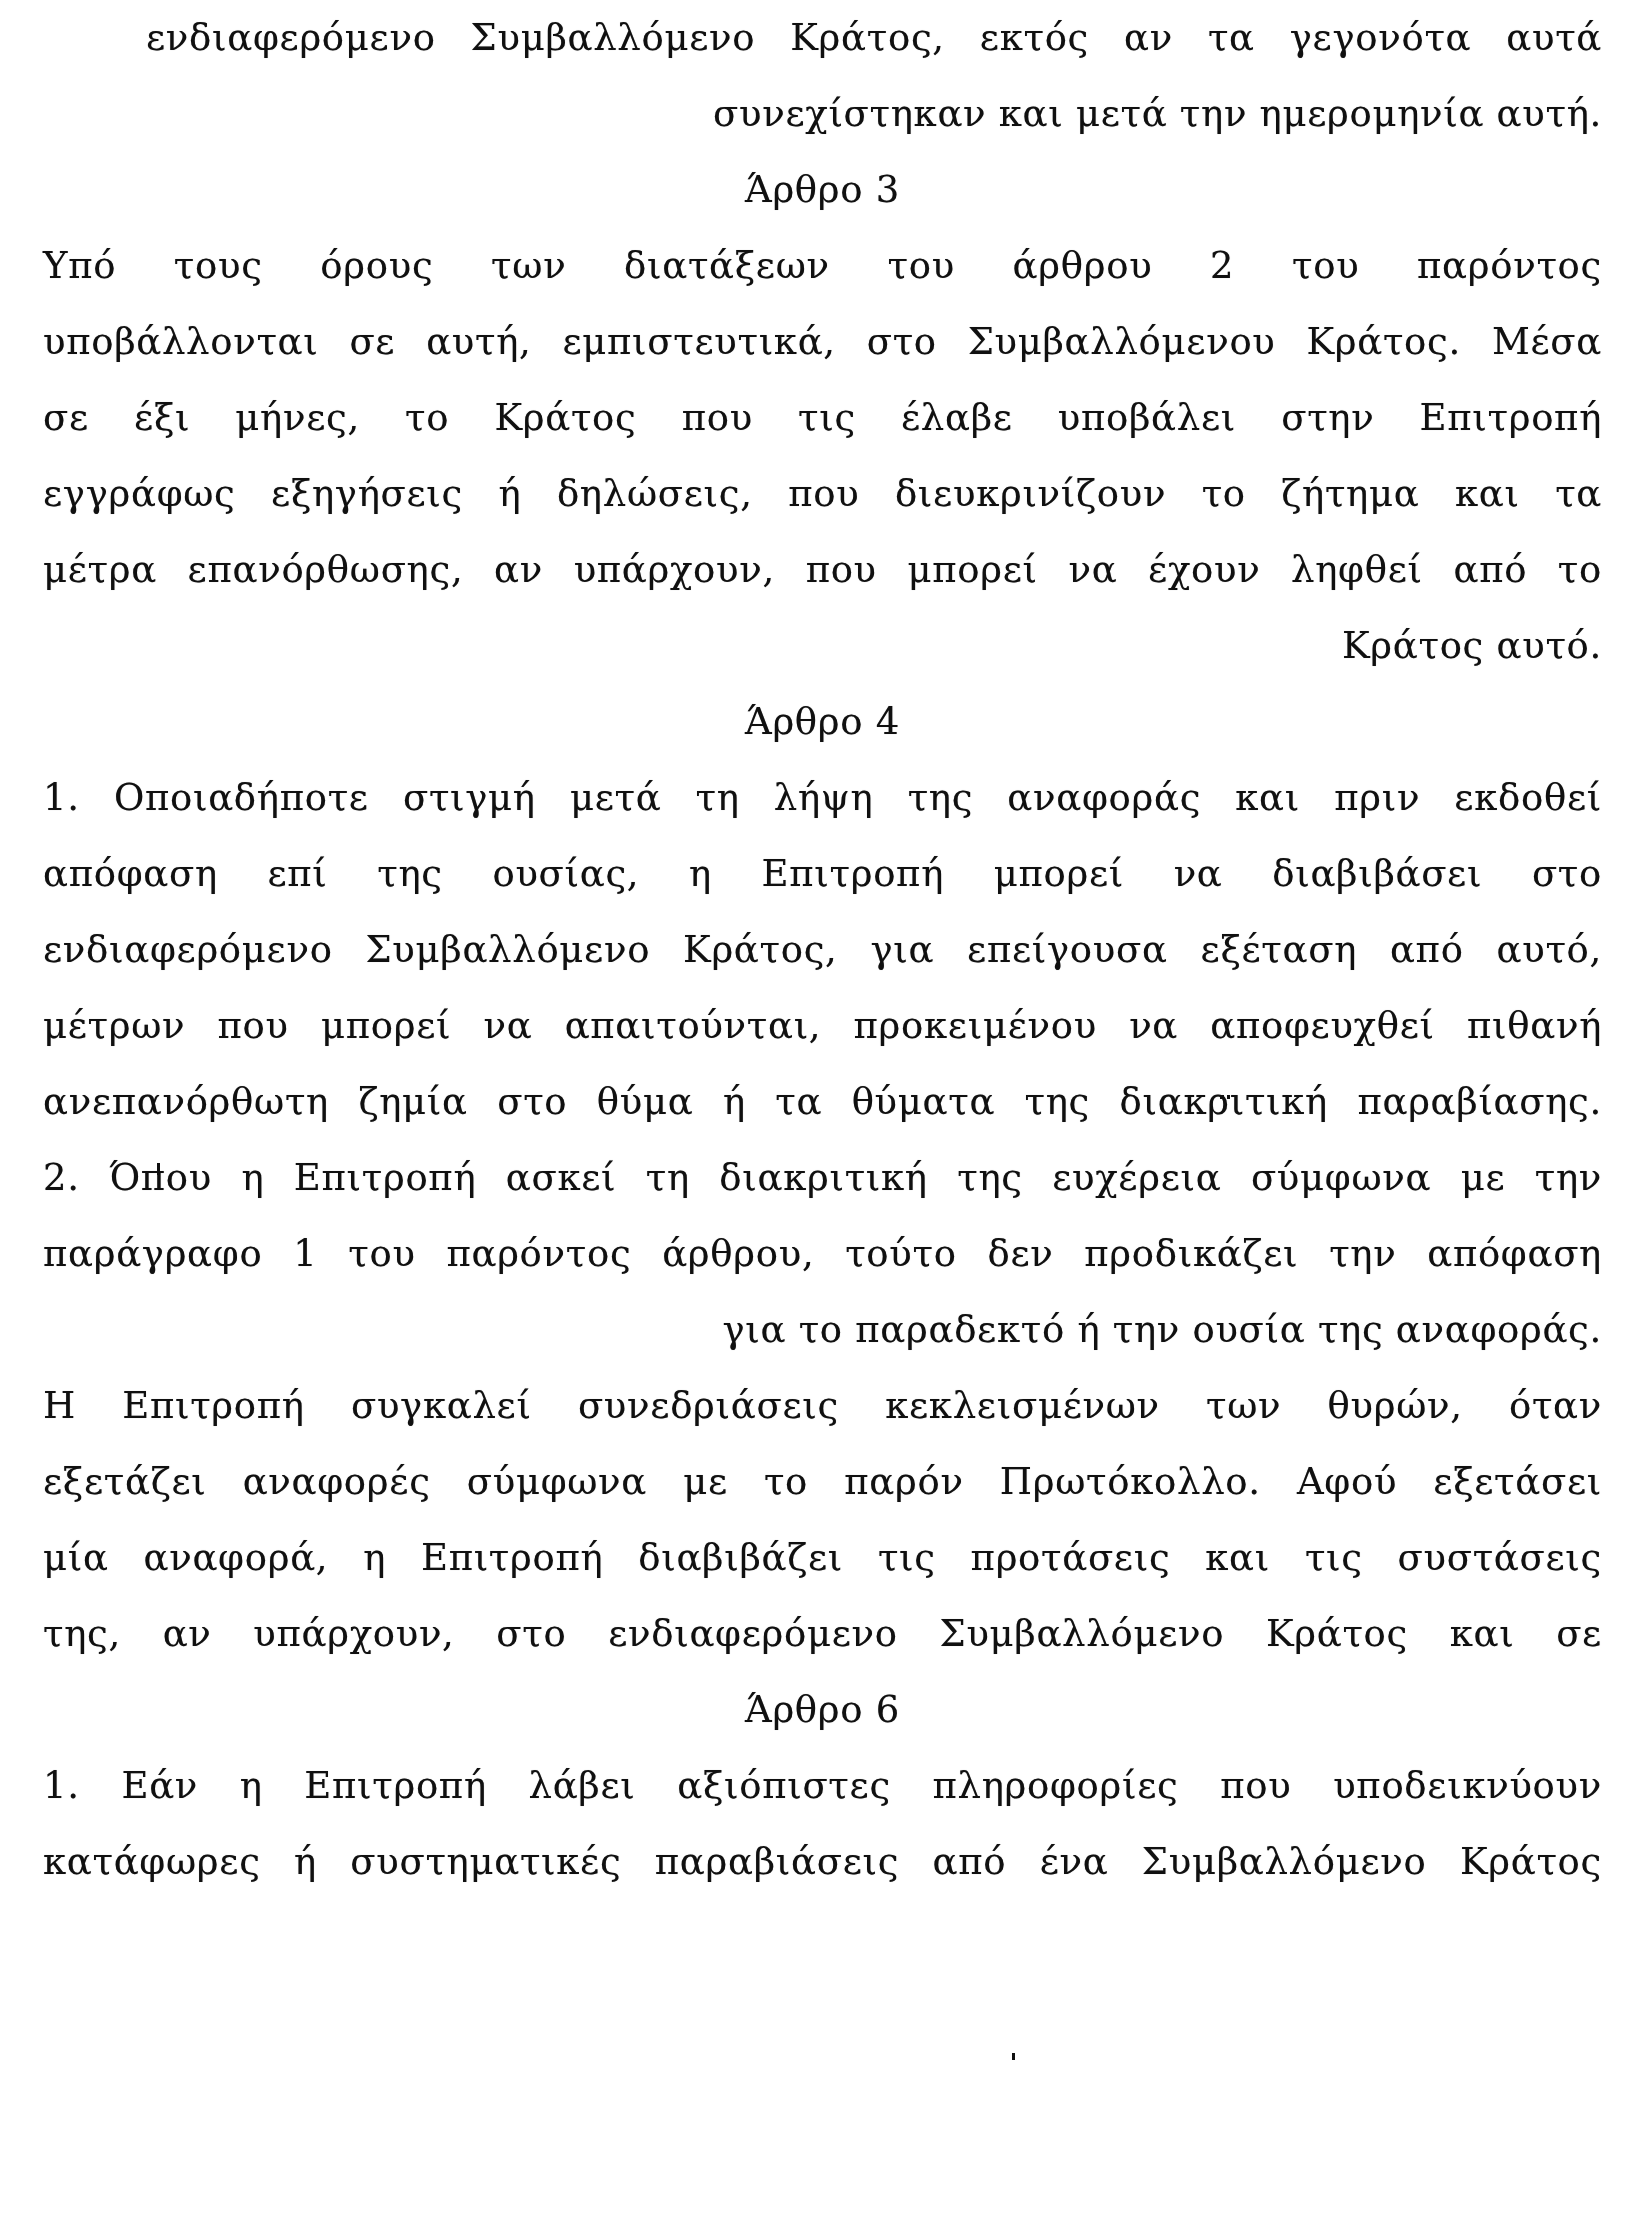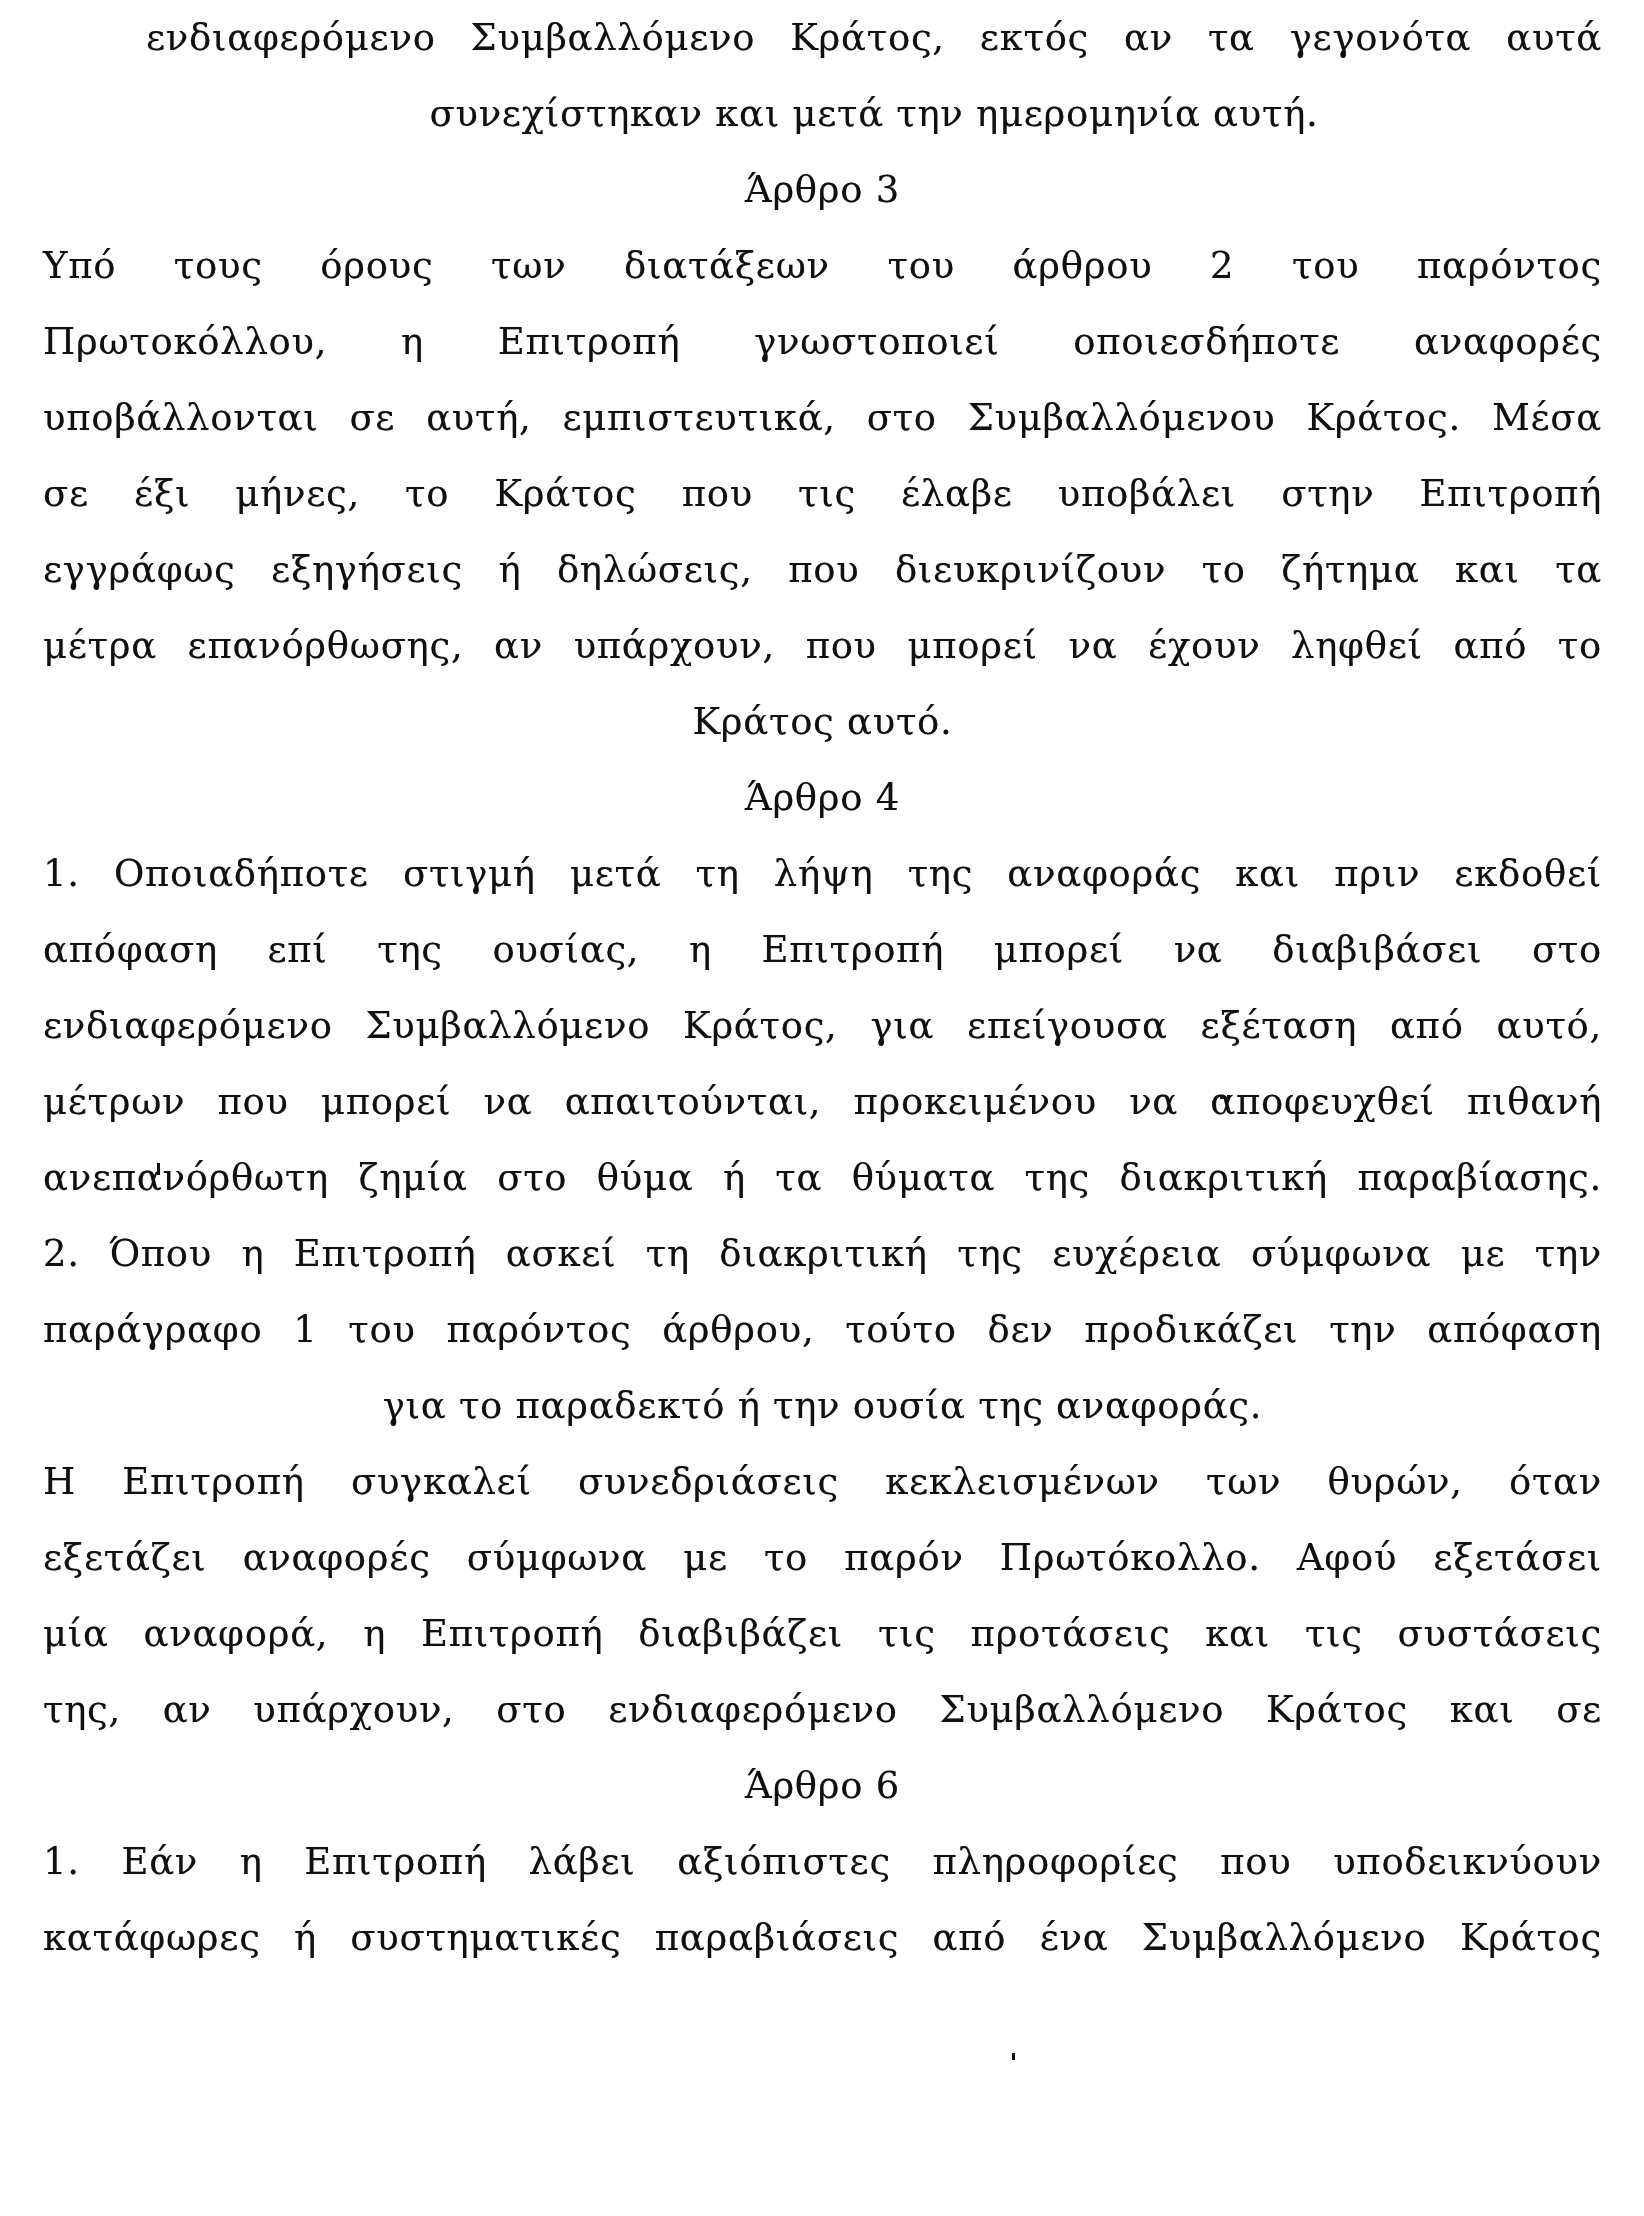--- a/index.html
+++ b/index.html
@@ -25,21 +25,21 @@
     letter-spacing: 0.7px;
     text-shadow: 0 0 0.7px rgba(16,16,16,0.45);
     white-space: nowrap;
   }
   
   .jf {
     white-space: normal;
     text-align: justify;
     text-align-last: justify;
   }
-  .last { text-align: center; }
+  .last { text-align: right; }
   .hd   { text-align: center; white-space: normal; }
   .ind  { padding-left: 103px; }
   .speck {
     position: absolute;
     background: #101010;
   }
   .speck.dotpair::after {
     content: "";
     position: absolute;
     left: 6.7px; top: 0;
@@ -53,21 +53,20 @@
 <div class="page">
 
   <div>
     <div class="ln jf ind">ενδιαφερόμενο Συμβαλλόμενο Κράτος, εκτός αν τα γεγονότα αυτά</div>
     <div class="ln last ind">συνεχίστηκαν και μετά την ημερομηνία αυτή.</div>
   </div>
 
   <div>
     <div class="ln hd">Άρθρο 3</div>
     <div class="ln jf">Υπό τους όρους των διατάξεων του άρθρου 2 του παρόντος</div>
-    <div class="ln jf">Πρωτοκόλλου, η Επιτροπή γνωστοποιεί οποιεσδήποτε αναφορές</div>
     <div class="ln jf">υποβάλλονται σε αυτή, εμπιστευτικά, στο Συμβαλλόμενου Κράτος. Μέσα</div>
     <div class="ln jf">σε έξι μήνες, το Κράτος που τις έλαβε υποβάλει στην Επιτροπή</div>
     <div class="ln jf">εγγράφως εξηγήσεις ή δηλώσεις, που διευκρινίζουν το ζήτημα και τα</div>
     <div class="ln jf">μέτρα επανόρθωσης, αν υπάρχουν, που μπορεί να έχουν ληφθεί από το</div>
     <div class="ln last">Κράτος αυτό.</div>
   </div>
 
   <div>
     <div class="ln hd">Άρθρο 4</div>
     <div class="ln jf">1. Οποιαδήποτε στιγμή μετά τη λήψη της αναφοράς και πριν εκδοθεί</div>

